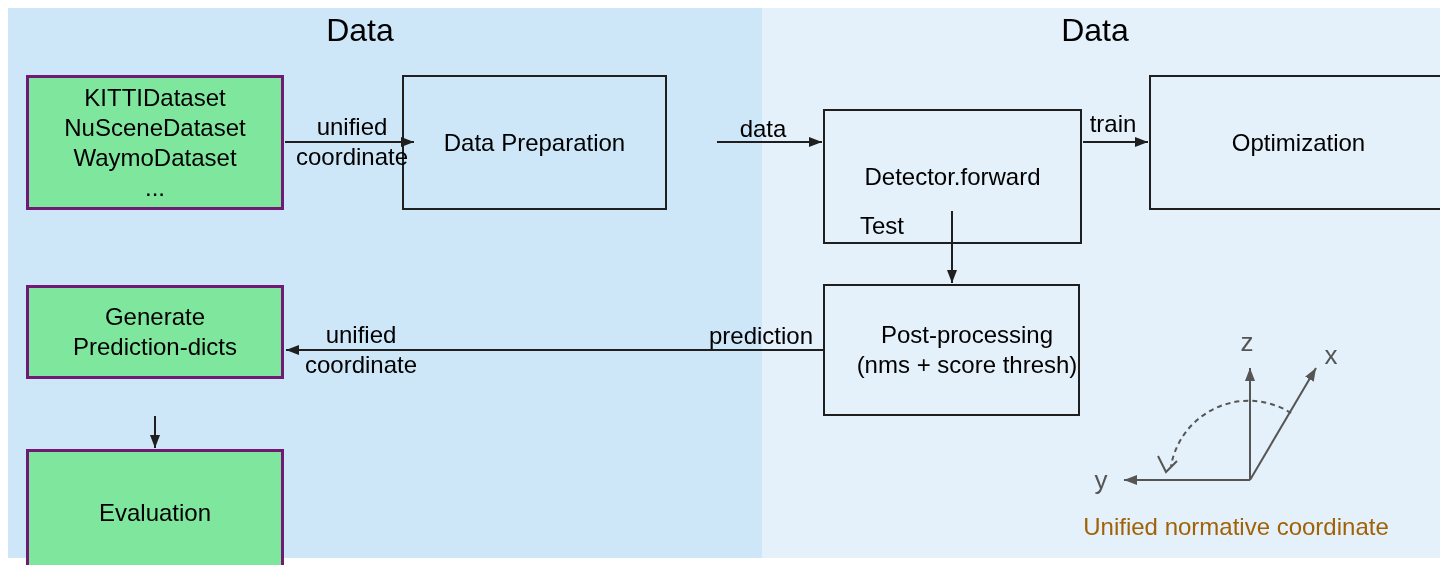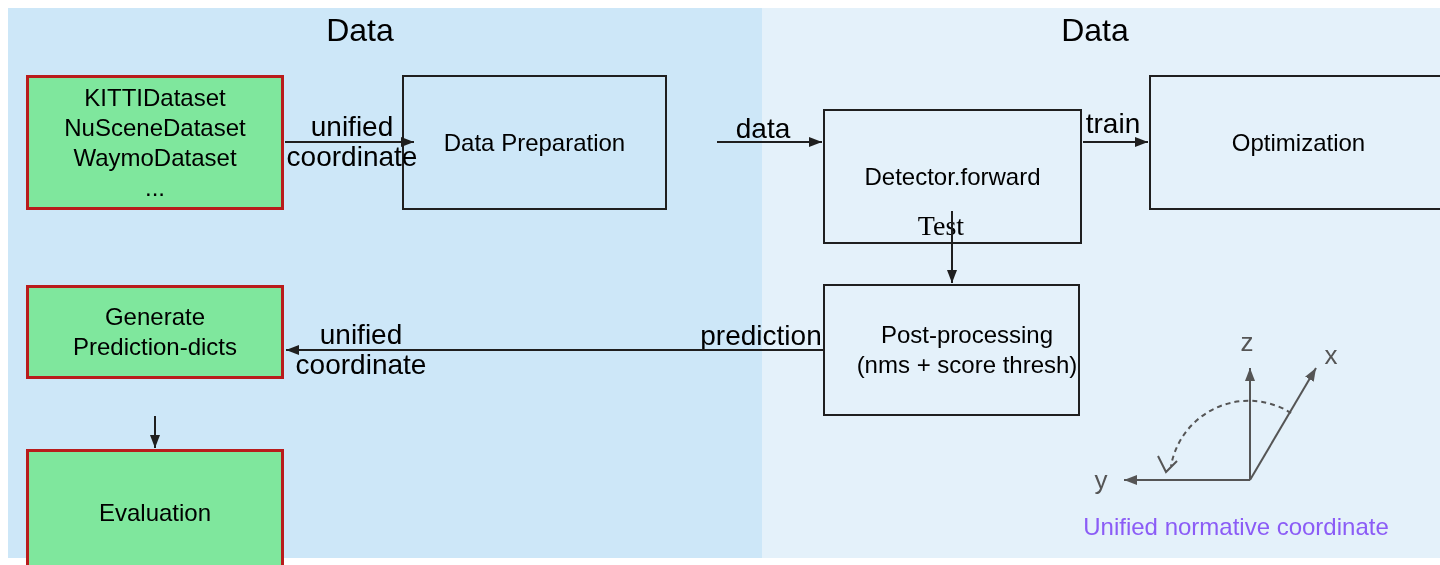--- a/index.html
+++ b/index.html
@@ -12,41 +12,41 @@
   .panel-model{left:762px;width:678px;background:#e4f1fa;}
   .section-title{
     position:absolute;top:12px;font-size:32px;line-height:36px;
     text-align:center;transform:translateX(-50%);white-space:nowrap;
   }
   .node{
     position:absolute;display:flex;flex-direction:column;justify-content:center;
     align-items:center;text-align:center;font-size:24px;line-height:30px;
     box-sizing:border-box;white-space:nowrap;
   }
-  .node-green{background:#7fe79d;border:3px solid #b91c1c;}
+  .node-green{background:#7fe79d;border:3px solid #701a75;}
   .node-plain{background:transparent;border:2px solid #1f1f1f;}
   .box-datasets{left:26px;top:75px;width:258px;height:135px;}
   .box-data-preparation{left:402px;top:75px;width:265px;height:135px;text-align:right;}
   .box-detector-forward{left:823px;top:75px;width:259px;height:135px;margin-top:34px;}
   .box-optimization{left:1149px;top:75px;width:299px;height:135px;}
   .box-post-processing{left:823px;top:284px;width:257px;height:132px;padding-left:31px;}
   .box-generate{left:26px;top:285px;width:258px;height:94px;}
   .box-evaluation{left:26px;top:449px;width:258px;height:128px;}
   .edge-label{
-    position:absolute;font-size:28px;line-height:30px;text-align:center;
+    position:absolute;font-size:24px;line-height:30px;text-align:center;
     white-space:nowrap;transform:translateX(-50%);
   }
   .edge-label.single{line-height:26px;}
   svg.overlay{position:absolute;left:0;top:0;pointer-events:none;}
   .axis-letter{
     position:absolute;font-size:26px;line-height:28px;color:#555555;
     transform:translateX(-50%);
   }
   .axes-caption{
-    position:absolute;font-size:24px;line-height:28px;color:#8b5cf6;
+    position:absolute;font-size:24px;line-height:28px;color:#a16207;
     text-align:center;transform:translateX(-50%);white-space:nowrap;
   }
 </style>
 </head>
 <body>
 
 <div class="canvas">
 
   <div class="panel panel-data"></div>
   <div class="panel panel-model"></div>
@@ -89,21 +89,21 @@
 
   <div class="edge-label" style="left:352px;top:112px;">
     <div>unified</div>
     <div>coordinate</div>
   </div>
 
   <div class="edge-label single" style="left:763px;top:116px;">data</div>
 
   <div class="edge-label single" style="left:1113px;top:111px;">train</div>
 
-  <div class="edge-label single" style="left:941px;top:213px;font-family:Liberation Serif, serif;">Test</div>
+  <div class="edge-label single" style="left:882px;top:213px;">Test</div>
 
   <div class="edge-label single" style="left:761px;top:323px;text-align:right;">prediction</div>
 
   <div class="edge-label" style="left:361px;top:320px;">
     <div>unified</div>
     <div>coordinate</div>
   </div>
 
   <svg class="overlay" width="1440" height="565" viewBox="0 0 1440 565">
     <defs>

